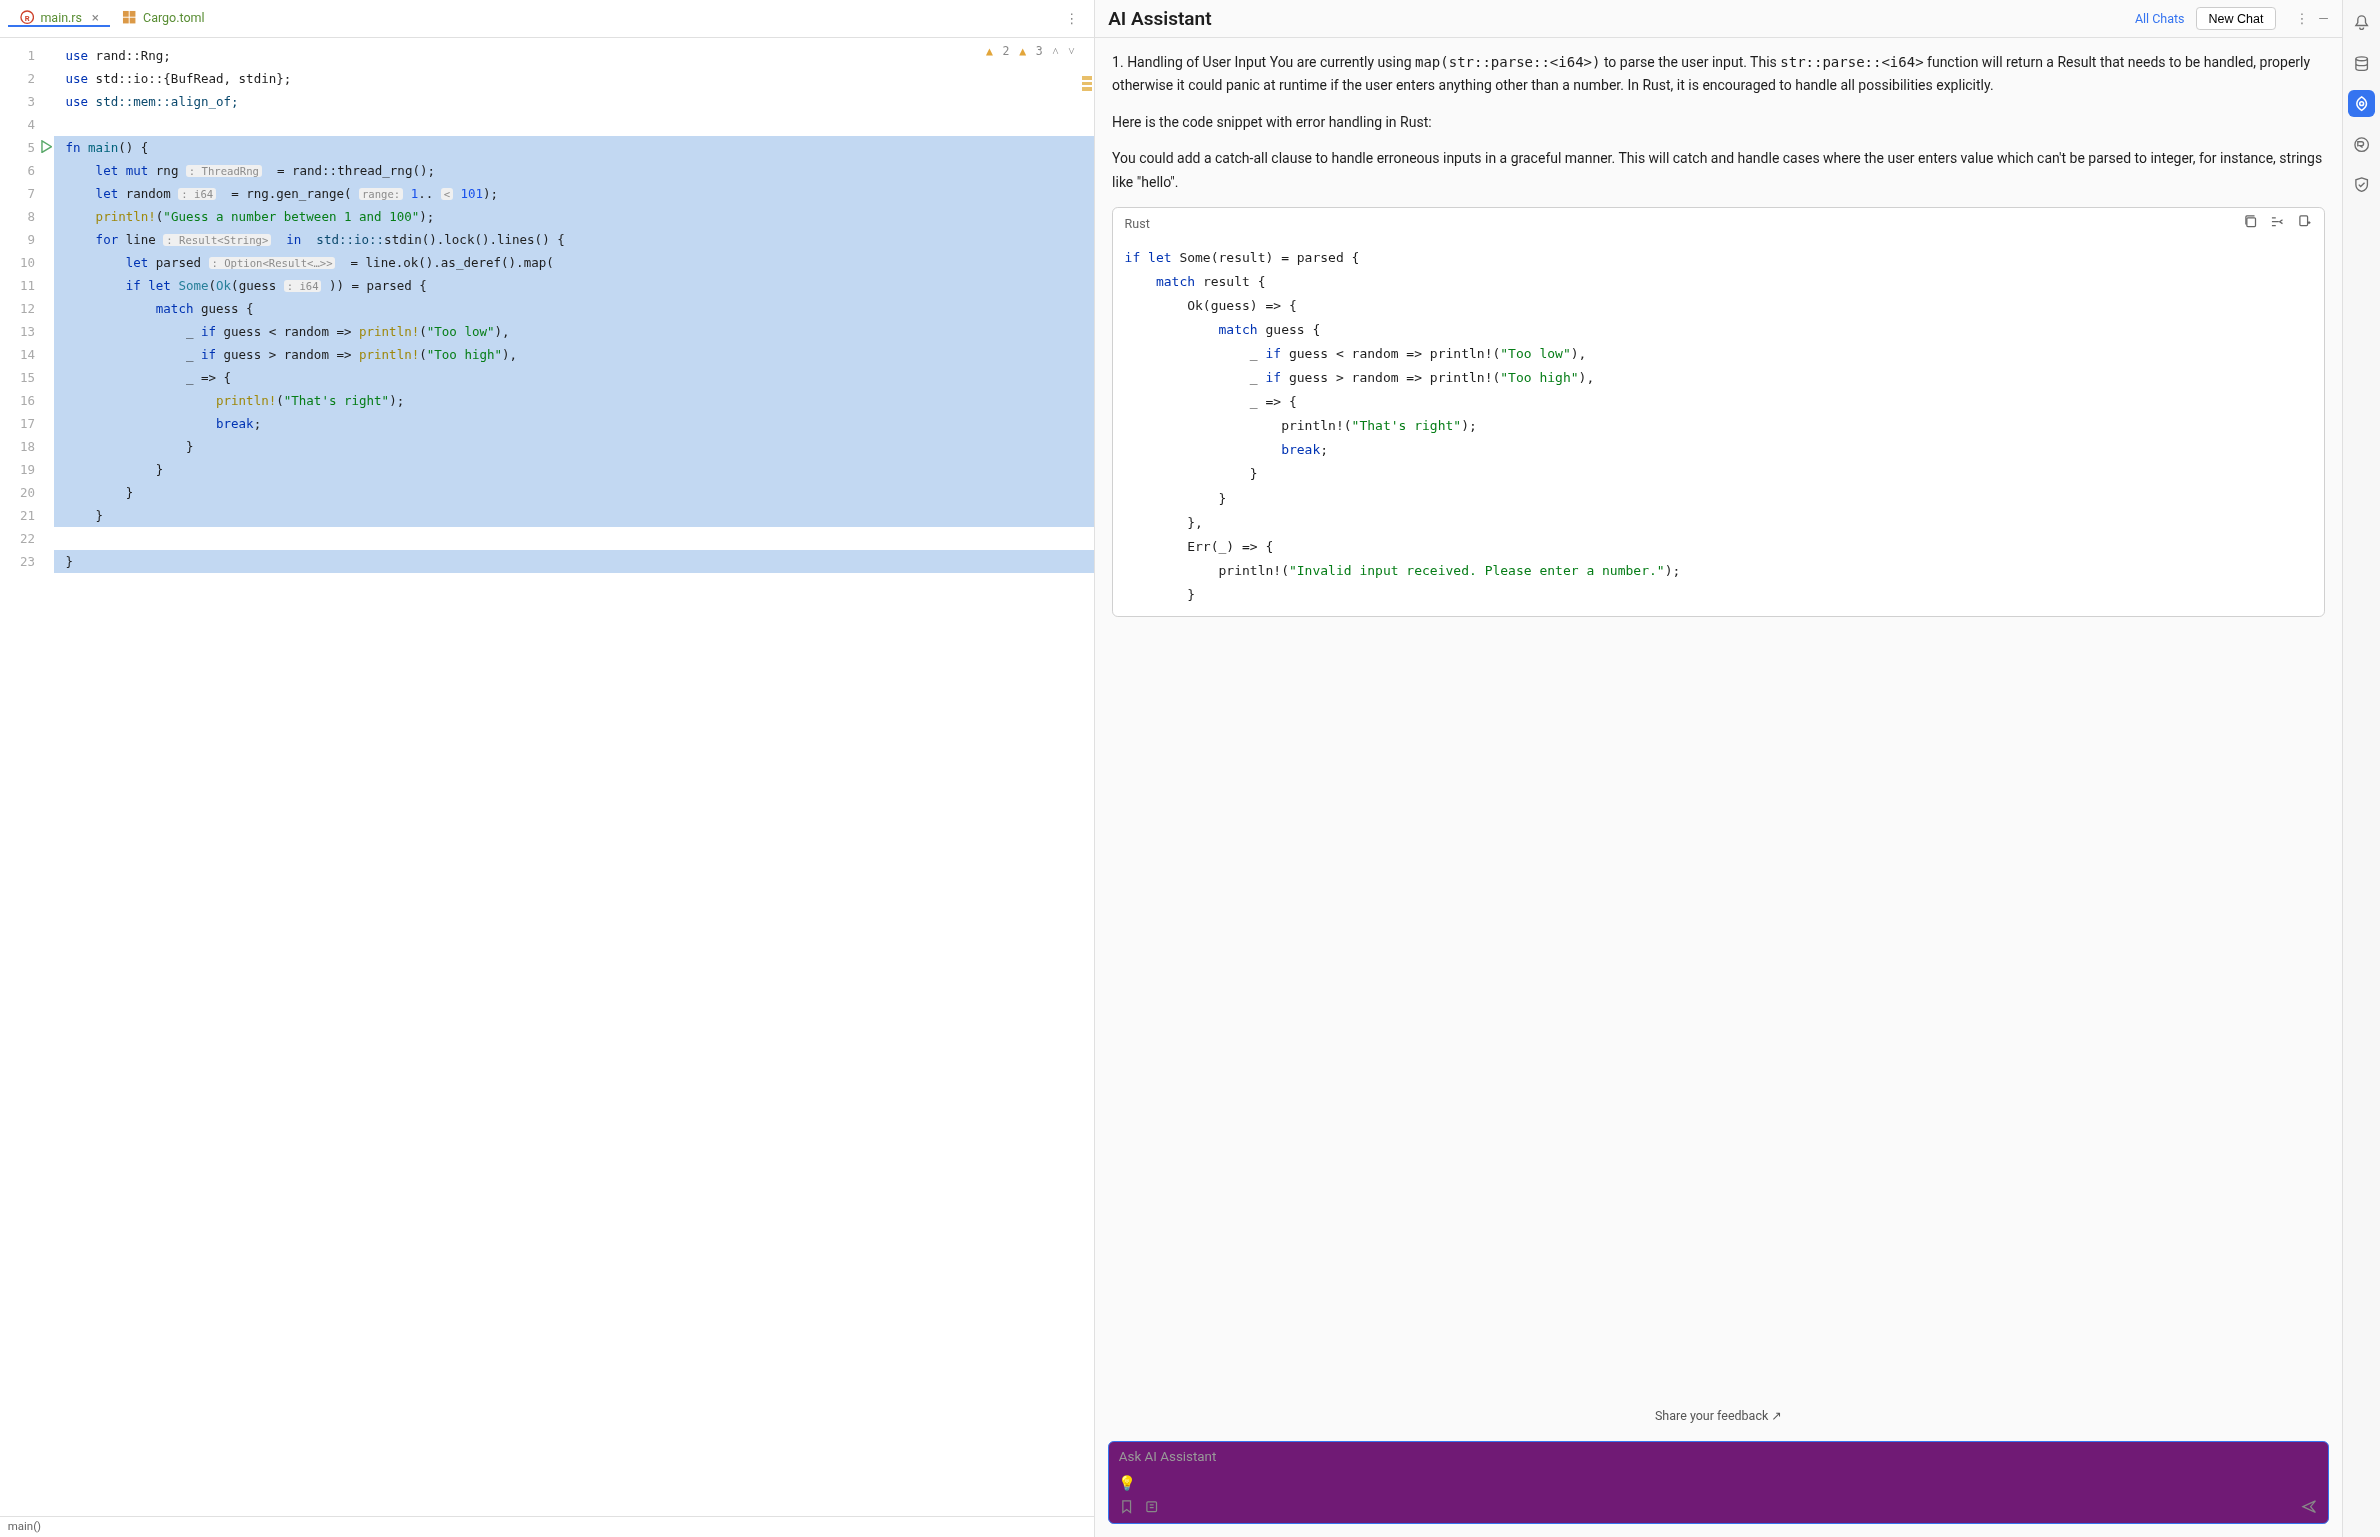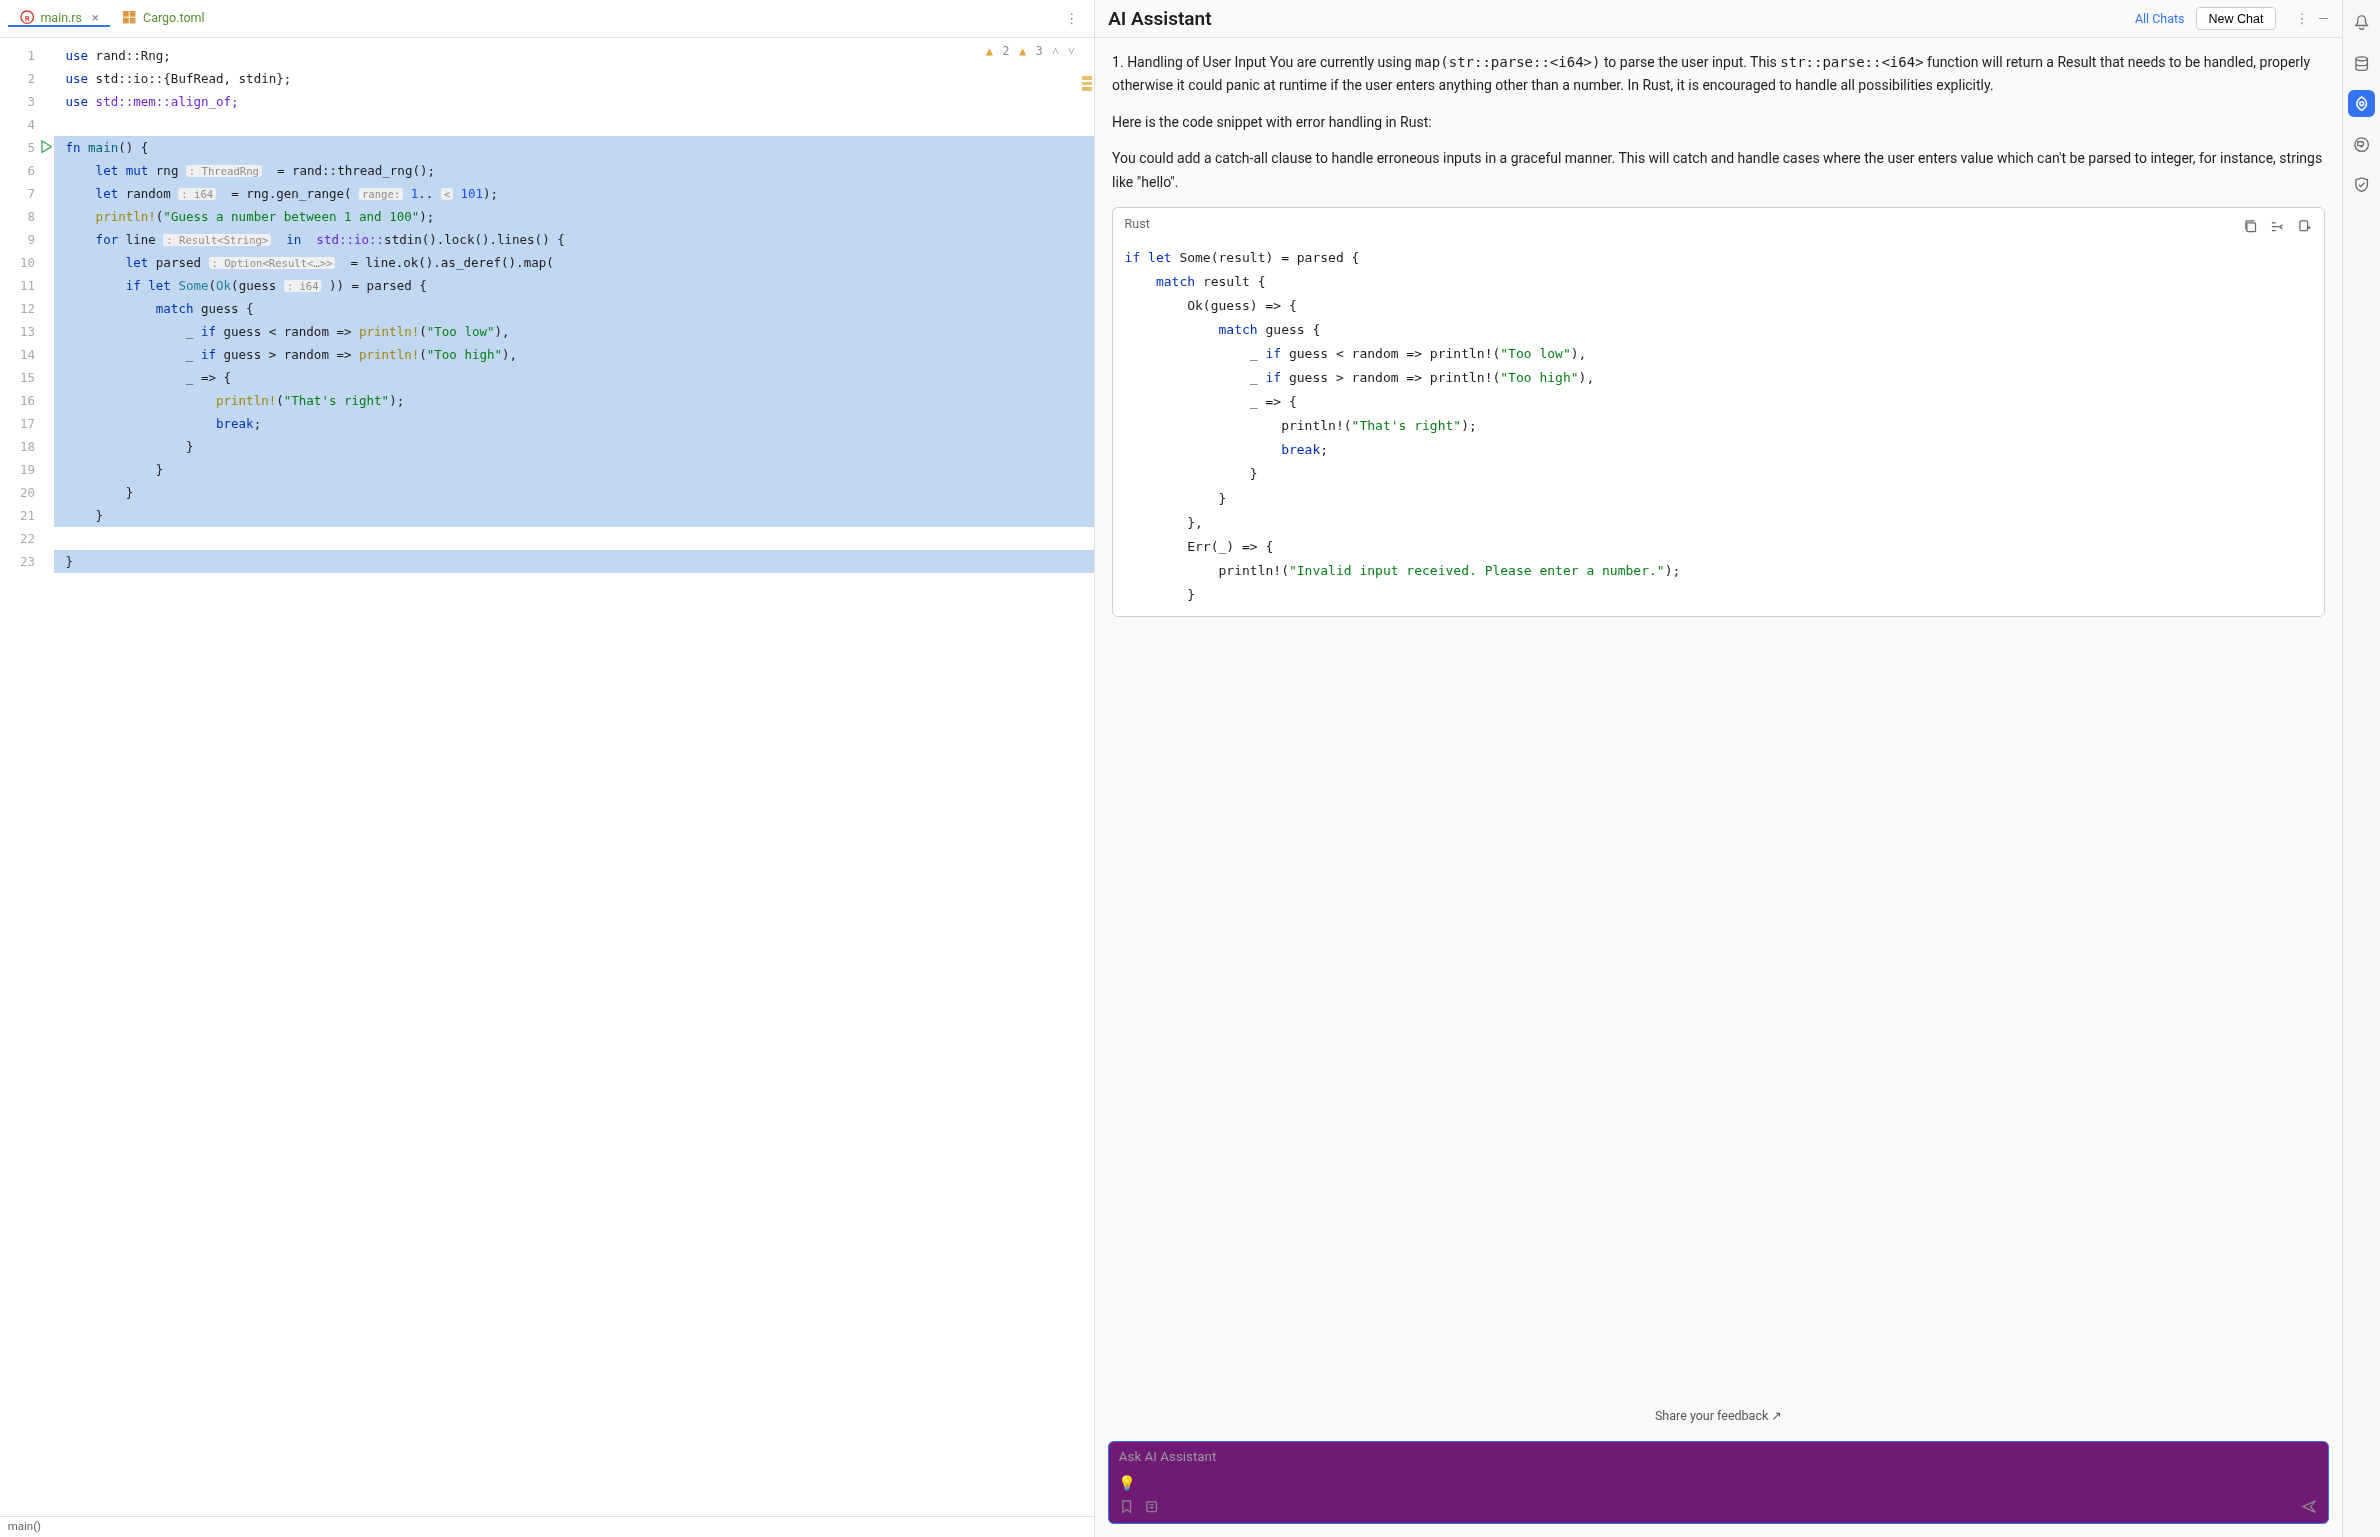--- a/index.html
+++ b/index.html
@@ -22,41 +22,41 @@
 .run-marker { position: absolute; right: 1.9px; top: 3.8px; color: #59a869; }
 .code-body { flex: 1; padding-top: 5.8px; position: relative; overflow: hidden; }
 .code-line { height: 23px; line-height: 23px; padding-left: 11.5px; white-space: pre; }
 .code-line.sel { background: #c2d8f2; }
 .kw { color: #0033b3; }
 .fn { color: #00627a; }
 .ty { color: #267f99; }
 .str { color: #067d17; }
 .num { color: #1750eb; }
 .mac { color: #9e880d; }
-.cm { color: #6d28d9; }
+.cm { color: #0c4a6e; }
 .hint { color: #8c8c8c; background: #f0f0f0; border-radius: 2.9px; padding: 0 2.9px; font-size: 10.6px; }
 .warnings { position: absolute; top: 5.8px; right: 19px; display: flex; align-items: center; gap: 9.6px; color: #888; font-size: 11.5px; z-index: 5; }
 .warn-icon { color: #e2a53a; }
 .chev { color: #888; cursor: pointer; }
 .code-markers { position: absolute; right: 0; top: 38px; width: 11.5px; }
 .marker-y { width: 9.6px; height: 3.8px; background: #e8bf6a; margin-bottom: 1.9px; }
 .breadcrumb { height: 21px; border-top: 1px solid #e0e0e0; padding: 1.9px 7.7px; font-size: 11.5px; color: #666; }
 .right-panel { flex: 1; display: flex; flex-direction: column; background: #fafafa; }
 .ai-header { display: flex; align-items: center; height: 38px; padding: 0 13.4px; border-bottom: 1px solid #e0e0e0; }
 .ai-title { font-weight: 600; font-size: 19px; }
 .ai-header-spacer { flex: 1; }
 .all-chats { color: #3574f0; margin-right: 11.5px; cursor: pointer; font-size: 12.5px; }
 .new-chat-btn { background: #fff; border: 1px solid #ccc; border-radius: 3.8px; padding: 3.8px 11.5px; font-size: 12.5px; cursor: pointer; margin-right: 9.6px; }
 .hdr-icon { color: #888; margin-left: 9.6px; cursor: pointer; }
 .ai-body { flex: 1; overflow-y: auto; padding: 13.4px 17.3px; font-size: 14px; line-height: 1.65; color: #1e1e1e; }
 .ai-body p { margin-bottom: 13.4px; }
 .ai-body .bold { font-weight: 400; text-align: right; }
 .ai-body code.inline { font-family: "Menlo", monospace; }
 .code-block { border: 1px solid #d0d0d0; border-radius: 5.8px; background: #fff; margin-top: 5.8px; }
-.code-block-hdr { display: flex; align-items: flex-end; padding: 5.8px 11.5px; color: #666; font-size: 12.5px; }
+.code-block-hdr { display: flex; align-items: flex-start; padding: 5.8px 11.5px; color: #666; font-size: 12.5px; }
 .code-block-hdr .spacer { flex: 1; }
 .cb-icon { margin-left: 11.5px; color: #666; cursor: pointer; }
 .code-block-body { padding: 5.8px 11.5px 9.6px; font-family: "Menlo", monospace; font-size: 13px; line-height: 1.85; white-space: pre; overflow-x: auto; }
 .feedback { text-align: center; padding: 7.7px 17.3px; color: #555; font-size: 12.5px; }
 .ai-input-wrap { padding: 9.6px 13.4px 13.4px; }
 .ai-input { border: 1.9px solid #3574f0; border-radius: 5.8px; background: #701a75; padding: 7.7px 9.6px; min-height: 83px; display: flex; flex-direction: column; }
 .ai-input-text { flex: 1; color: #999; font-size: 13.4px; }
 .ai-input-row { display: flex; align-items: center; margin-top: 3.8px; }
 .bulb { color: #e8bf6a; font-size: 14.4px; }
 .ai-input-icons { display: flex; align-items: center; gap: 9.6px; margin-top: 5.8px; }

